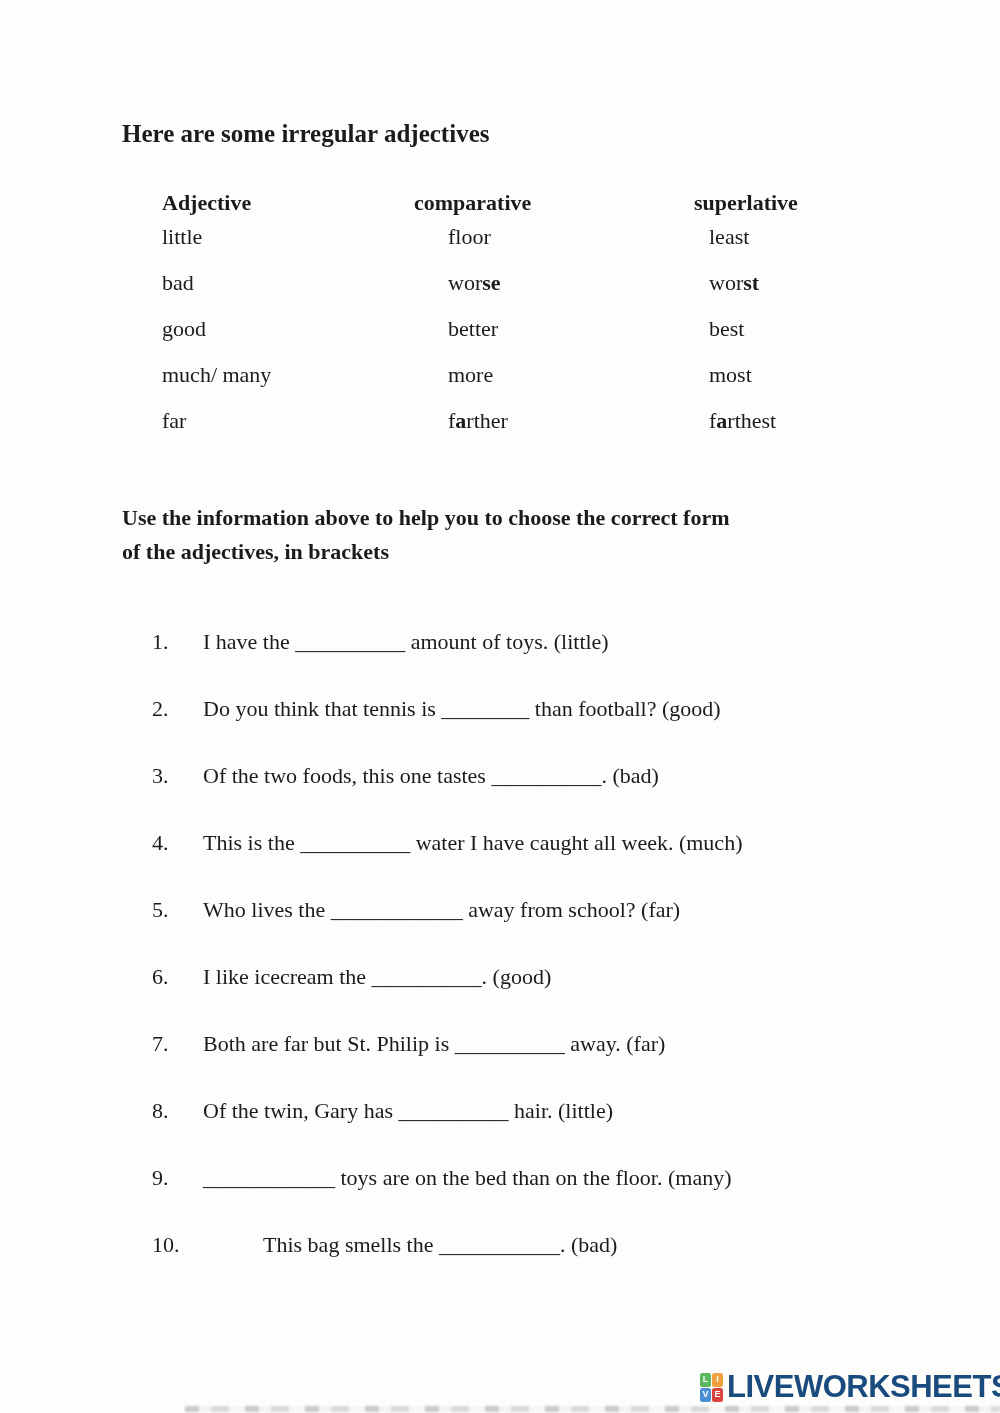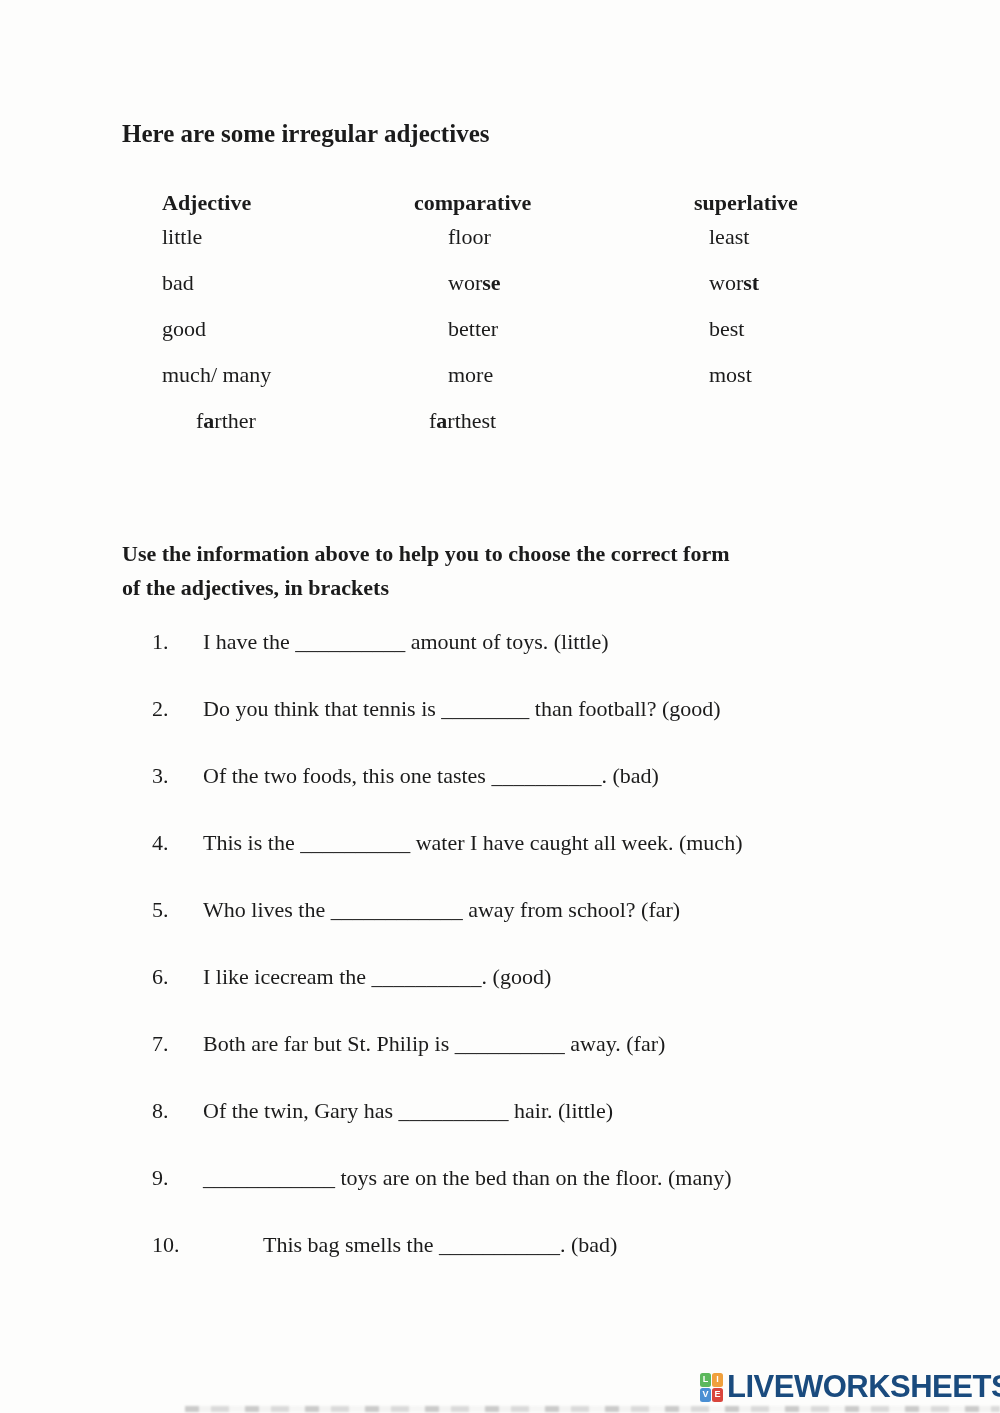--- a/index.html
+++ b/index.html
@@ -19,21 +19,21 @@
     position:absolute;left:122px;top:190px;width:780px;font-size:22px;
   }
   .t-row{display:grid;grid-template-columns:252px 280px 1fr;line-height:25px;margin-left:40px;}
   .t-head{font-weight:bold;margin-bottom:9px;}
   .t-row.data + .t-row.data{margin-top:21px;}
   .t-row.data .cell-comp{padding-left:34px;}
   .t-row.data .cell-sup{padding-left:15px;}
   .bseg{font-weight:bold;}
   .instructions{
     position:absolute;left:122px;top:501px;width:810px;
-    font-size:22px;font-weight:bold;line-height:34px;margin-top:36px;
+    font-size:22px;font-weight:bold;line-height:34px;
   }
   .questions{position:absolute;left:152px;top:630px;width:800px;font-size:22px;}
   .q{display:grid;grid-template-columns:30px 1fr;line-height:23px;margin-bottom:44px;}
   .q.q-tab{grid-template-columns:90px 1fr;}
   .q-num{white-space:nowrap;}
   .q-text{white-space:nowrap;margin-left:21px;}
   .footer-logo{
     position:absolute;left:700px;top:1369px;height:36px;
     display:flex;align-items:center;
   }
@@ -96,20 +96,21 @@
     <div class="cell-sup">best</div>
   </div>
 
   <div class="t-row data">
     <div>much/ many</div>
     <div class="cell-comp">more</div>
     <div class="cell-sup">most</div>
   </div>
 
   <div class="t-row data">
+    <div>far</div>
     <div class="cell-comp"><span>f</span><span class="bseg">a</span><span>rther</span></div>
     <div class="cell-sup"><span>f</span><span class="bseg">a</span><span>rthest</span></div>
   </div>
 </div>
 
 <div class="instructions">
   <div>Use the information above to help you to choose the correct form</div>
   <div>of the adjectives, in brackets</div>
 </div>
 

